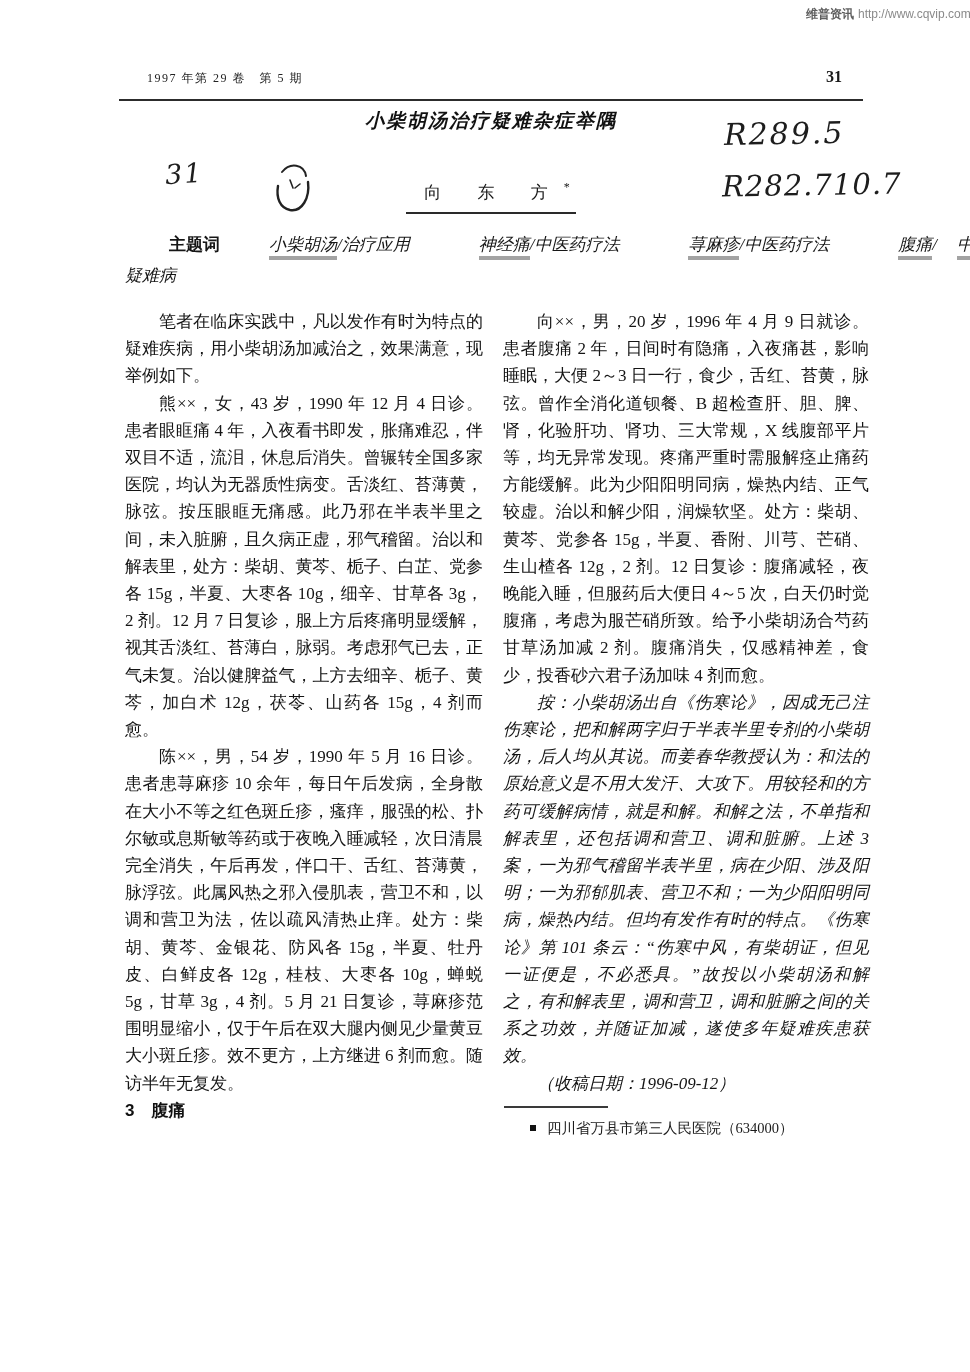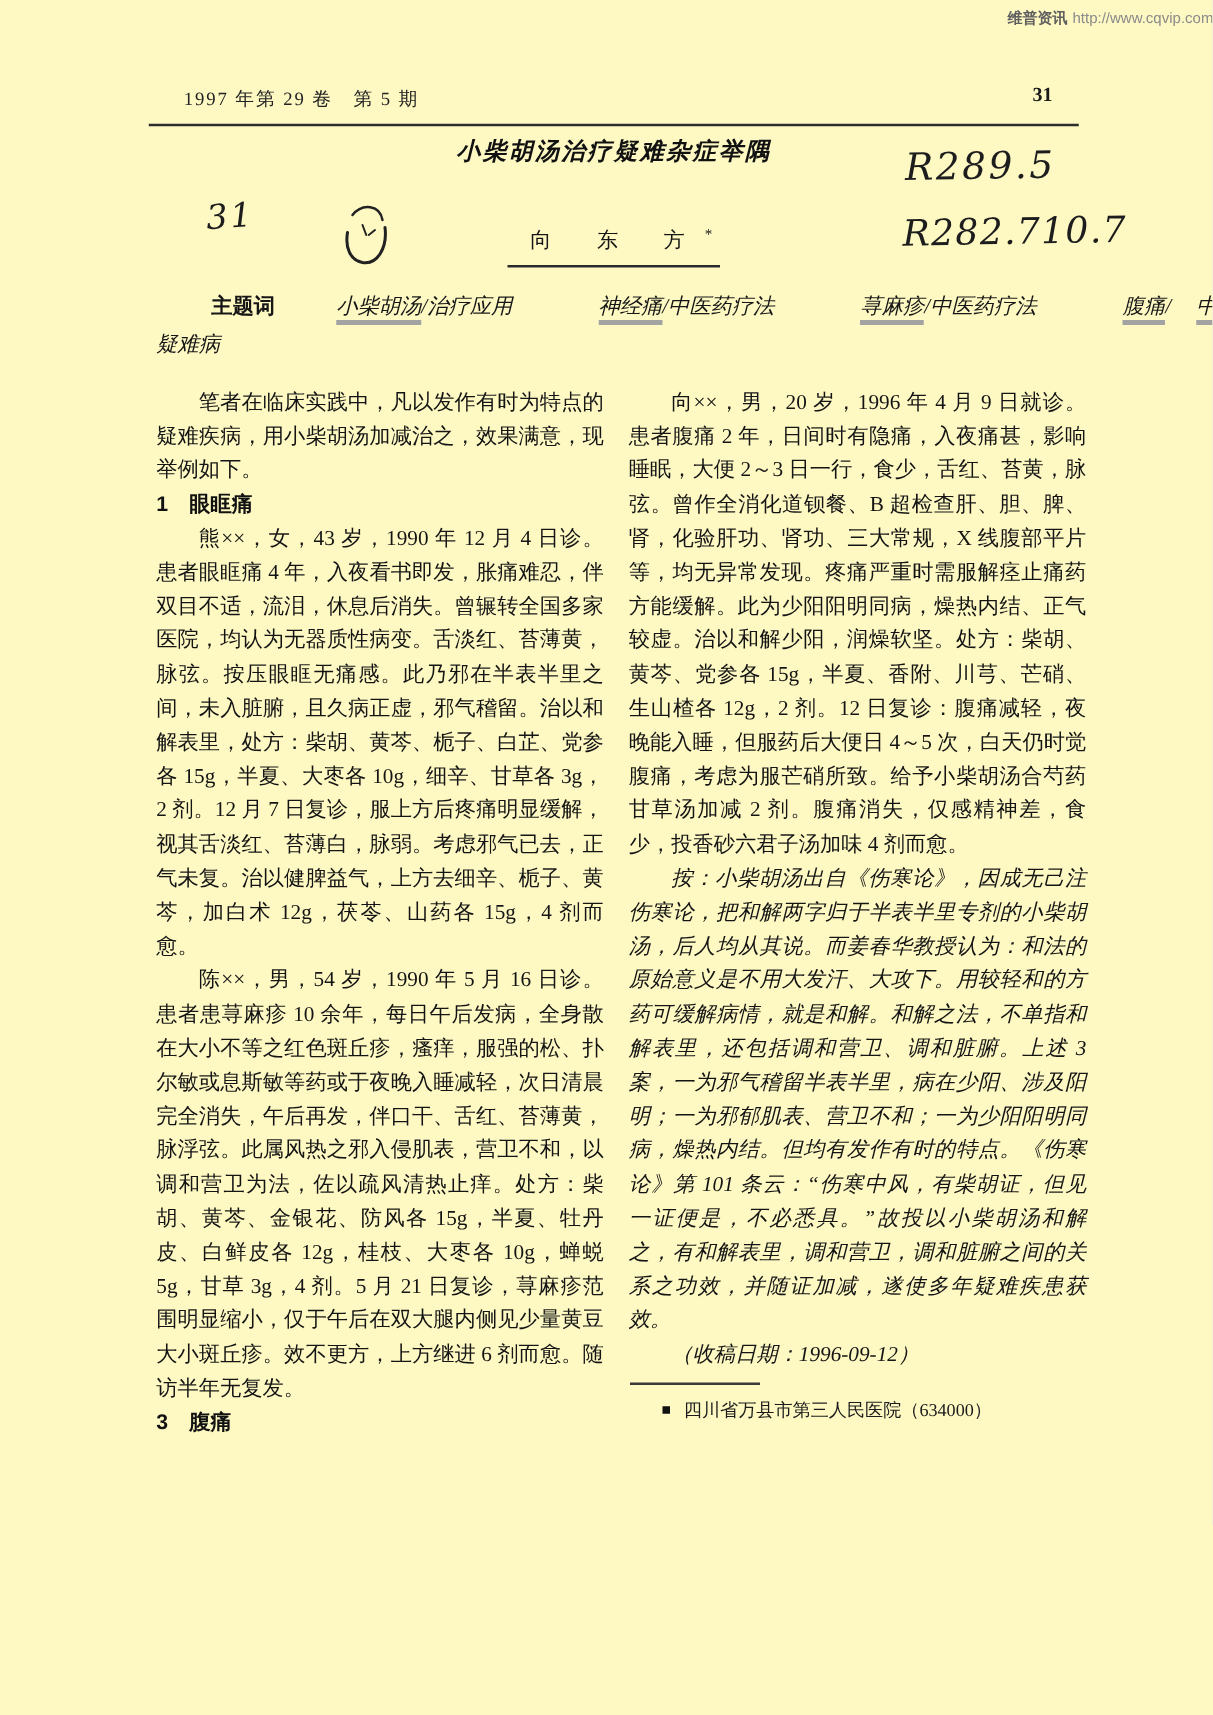--- a/index.html
+++ b/index.html
@@ -1,35 +1,35 @@
 <!DOCTYPE html>
 <html lang="zh"><head>
 <meta charset="utf-8">
 <style>
   html,body{margin:0;padding:0;background:#e9e9e7;}
   .page{
     position:relative;
     width:970px;height:1372px;
     margin:0 auto;
-    background:#fef9c3;
+    background:#ffffff;
     color:#1a1a1a;
     font-family:"Liberation Serif","DejaVu Serif",serif;
     overflow:hidden;
   }
   
   .watermark{
     position:absolute;top:6px;left:806px;
     font-size:12px;color:#8a8a8a;white-space:nowrap;
     font-family:"Liberation Sans","DejaVu Sans",sans-serif;
   }
   .watermark .brand{color:#5f5f5f;font-weight:bold;margin-right:4px;}
   
   .journal-issue{
     position:absolute;top:70px;left:147px;
-    font-size:15px;letter-spacing:1.5px;color:#222;
+    font-size:12px;letter-spacing:1.5px;color:#222;
   }
   .page-number{
     position:absolute;top:68px;left:826px;
     font-size:16px;font-weight:bold;color:#1a1a1a;
   }
   .header-rule{
     position:absolute;top:99px;left:119px;width:744px;height:2px;
     background:#2c2c2c;
   }
   
@@ -132,21 +132,20 @@
       <span class="kw-term"><span class="kw-u">小柴胡汤</span><span>/治疗应用</span><span class="kw-u"></span></span>
       <span class="kw-term"><span class="kw-u">神经痛</span><span>/中医药疗法</span><span class="kw-u"></span></span>
       <span class="kw-term"><span class="kw-u">荨麻疹</span><span>/中医药疗法</span><span class="kw-u"></span></span>
       <span class="kw-term"><span class="kw-u">腹痛</span><span>/</span><span class="kw-u">中医药疗法</span></span>
     </div>
     <div class="kw-line2">疑难病</div>
   </div>
 
   <div class="col col-left">
     <p>笔者在临床实践中，凡以发作有时为特点的疑难疾病，用小柴胡汤加减治之，效果满意，现举例如下。</p>
-    <div class="sec-heading">1　眼眶痛</div>
     <p>熊××，女，43 岁，1990 年 12 月 4 日诊。患者眼眶痛 4 年，入夜看书即发，胀痛难忍，伴双目不适，流泪，休息后消失。曾辗转全国多家医院，均认为无器质性病变。舌淡红、苔薄黄，脉弦。按压眼眶无痛感。此乃邪在半表半里之间，未入脏腑，且久病正虚，邪气稽留。治以和解表里，处方：柴胡、黄芩、栀子、白芷、党参各 15g，半夏、大枣各 10g，细辛、甘草各 3g，2 剂。12 月 7 日复诊，服上方后疼痛明显缓解，视其舌淡红、苔薄白，脉弱。考虑邪气已去，正气未复。治以健脾益气，上方去细辛、栀子、黄芩，加白术 12g，茯苓、山药各 15g，4 剂而愈。</p>
     <p>陈××，男，54 岁，1990 年 5 月 16 日诊。患者患荨麻疹 10 余年，每日午后发病，全身散在大小不等之红色斑丘疹，瘙痒，服强的松、扑尔敏或息斯敏等药或于夜晚入睡减轻，次日清晨完全消失，午后再发，伴口干、舌红、苔薄黄，脉浮弦。此属风热之邪入侵肌表，营卫不和，以调和营卫为法，佐以疏风清热止痒。处方：柴胡、黄芩、金银花、防风各 15g，半夏、牡丹皮、白鲜皮各 12g，桂枝、大枣各 10g，蝉蜕 5g，甘草 3g，4 剂。5 月 21 日复诊，荨麻疹范围明显缩小，仅于午后在双大腿内侧见少量黄豆大小斑丘疹。效不更方，上方继进 6 剂而愈。随访半年无复发。</p>
     <div class="sec-heading">3　腹痛</div>
   </div>
 
   <div class="col col-right">
     <p>向××，男，20 岁，1996 年 4 月 9 日就诊。患者腹痛 2 年，日间时有隐痛，入夜痛甚，影响睡眠，大便 2～3 日一行，食少，舌红、苔黄，脉弦。曾作全消化道钡餐、B 超检查肝、胆、脾、肾，化验肝功、肾功、三大常规，X 线腹部平片等，均无异常发现。疼痛严重时需服解痉止痛药方能缓解。此为少阳阳明同病，燥热内结、正气较虚。治以和解少阳，润燥软坚。处方：柴胡、黄芩、党参各 15g，半夏、香附、川芎、芒硝、生山楂各 12g，2 剂。12 日复诊：腹痛减轻，夜晚能入睡，但服药后大便日 4～5 次，白天仍时觉腹痛，考虑为服芒硝所致。给予小柴胡汤合芍药甘草汤加减 2 剂。腹痛消失，仅感精神差，食少，投香砂六君子汤加味 4 剂而愈。</p>
     <p class="commentary">按：小柴胡汤出自《伤寒论》，因成无己注伤寒论，把和解两字归于半表半里专剂的小柴胡汤，后人均从其说。而姜春华教授认为：和法的原始意义是不用大发汗、大攻下。用较轻和的方药可缓解病情，就是和解。和解之法，不单指和解表里，还包括调和营卫、调和脏腑。上述 3 案，一为邪气稽留半表半里，病在少阳、涉及阳明；一为邪郁肌表、营卫不和；一为少阳阳明同病，燥热内结。但均有发作有时的特点。《伤寒论》第 101 条云：“伤寒中风，有柴胡证，但见一证便是，不必悉具。”故投以小柴胡汤和解之，有和解表里，调和营卫，调和脏腑之间的关系之功效，并随证加减，遂使多年疑难疾患获效。</p>
     <p class="received">（收稿日期：1996-09-12）</p>
   </div>

